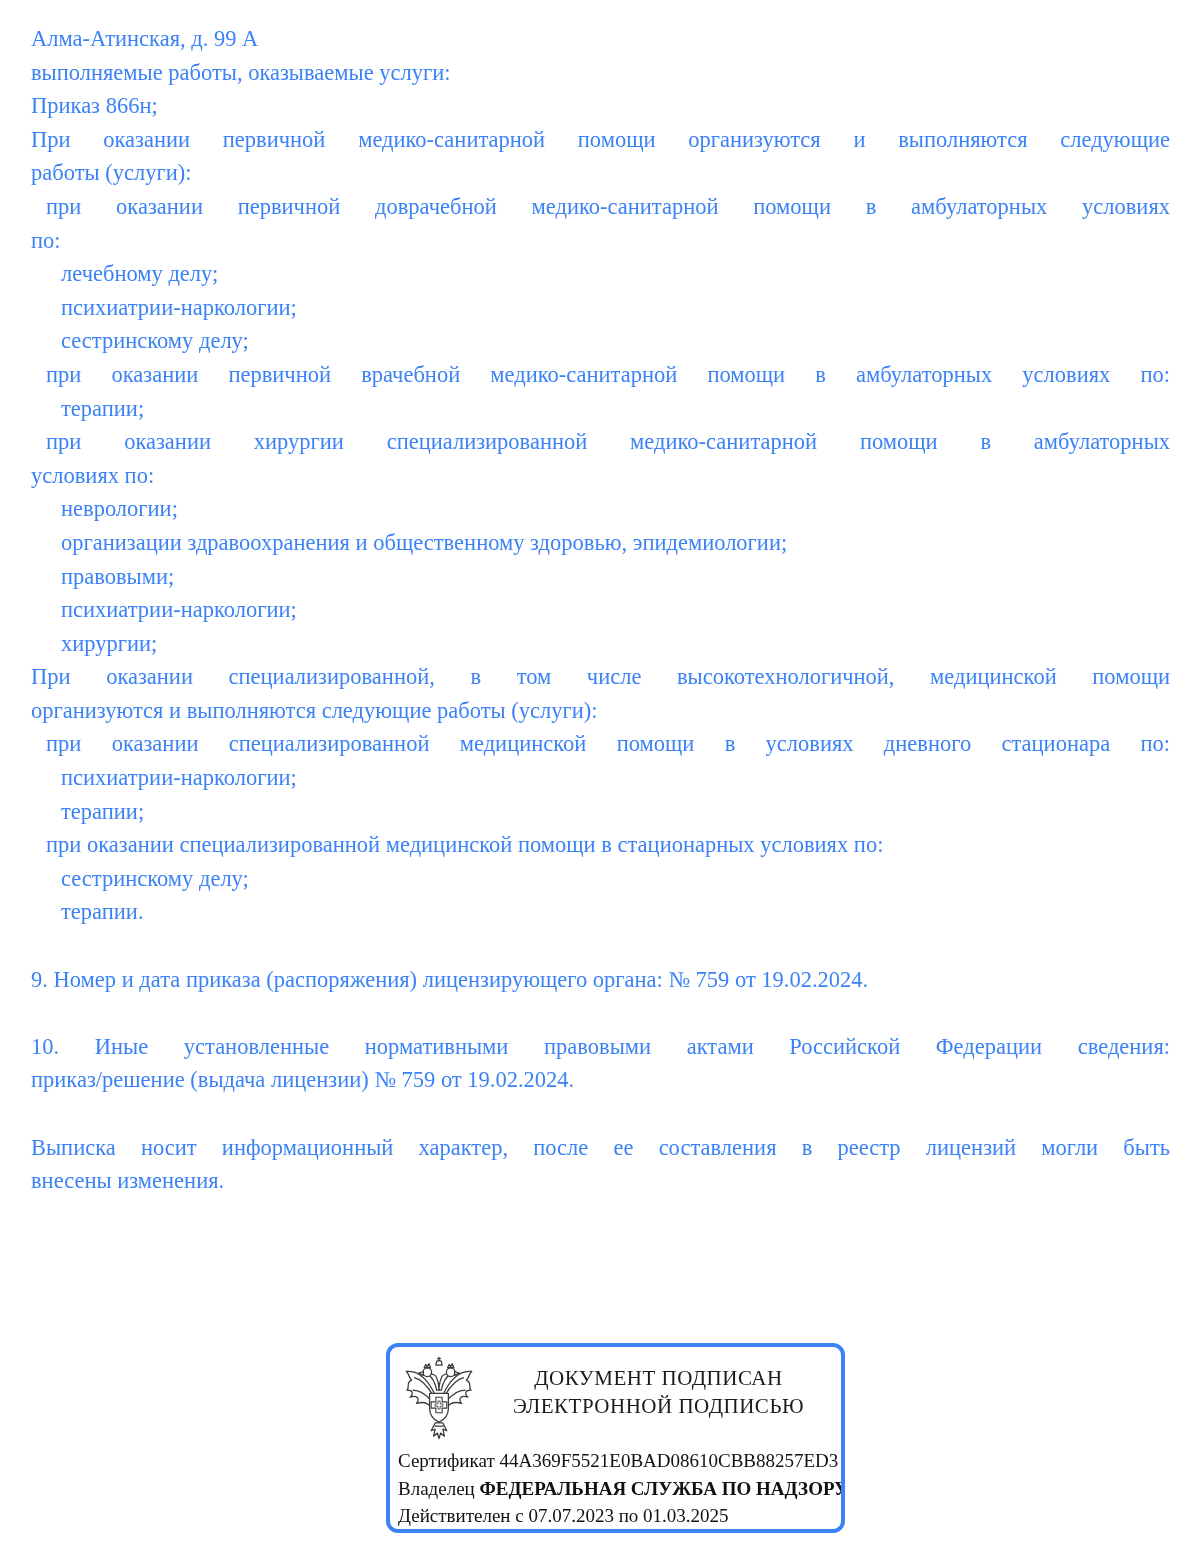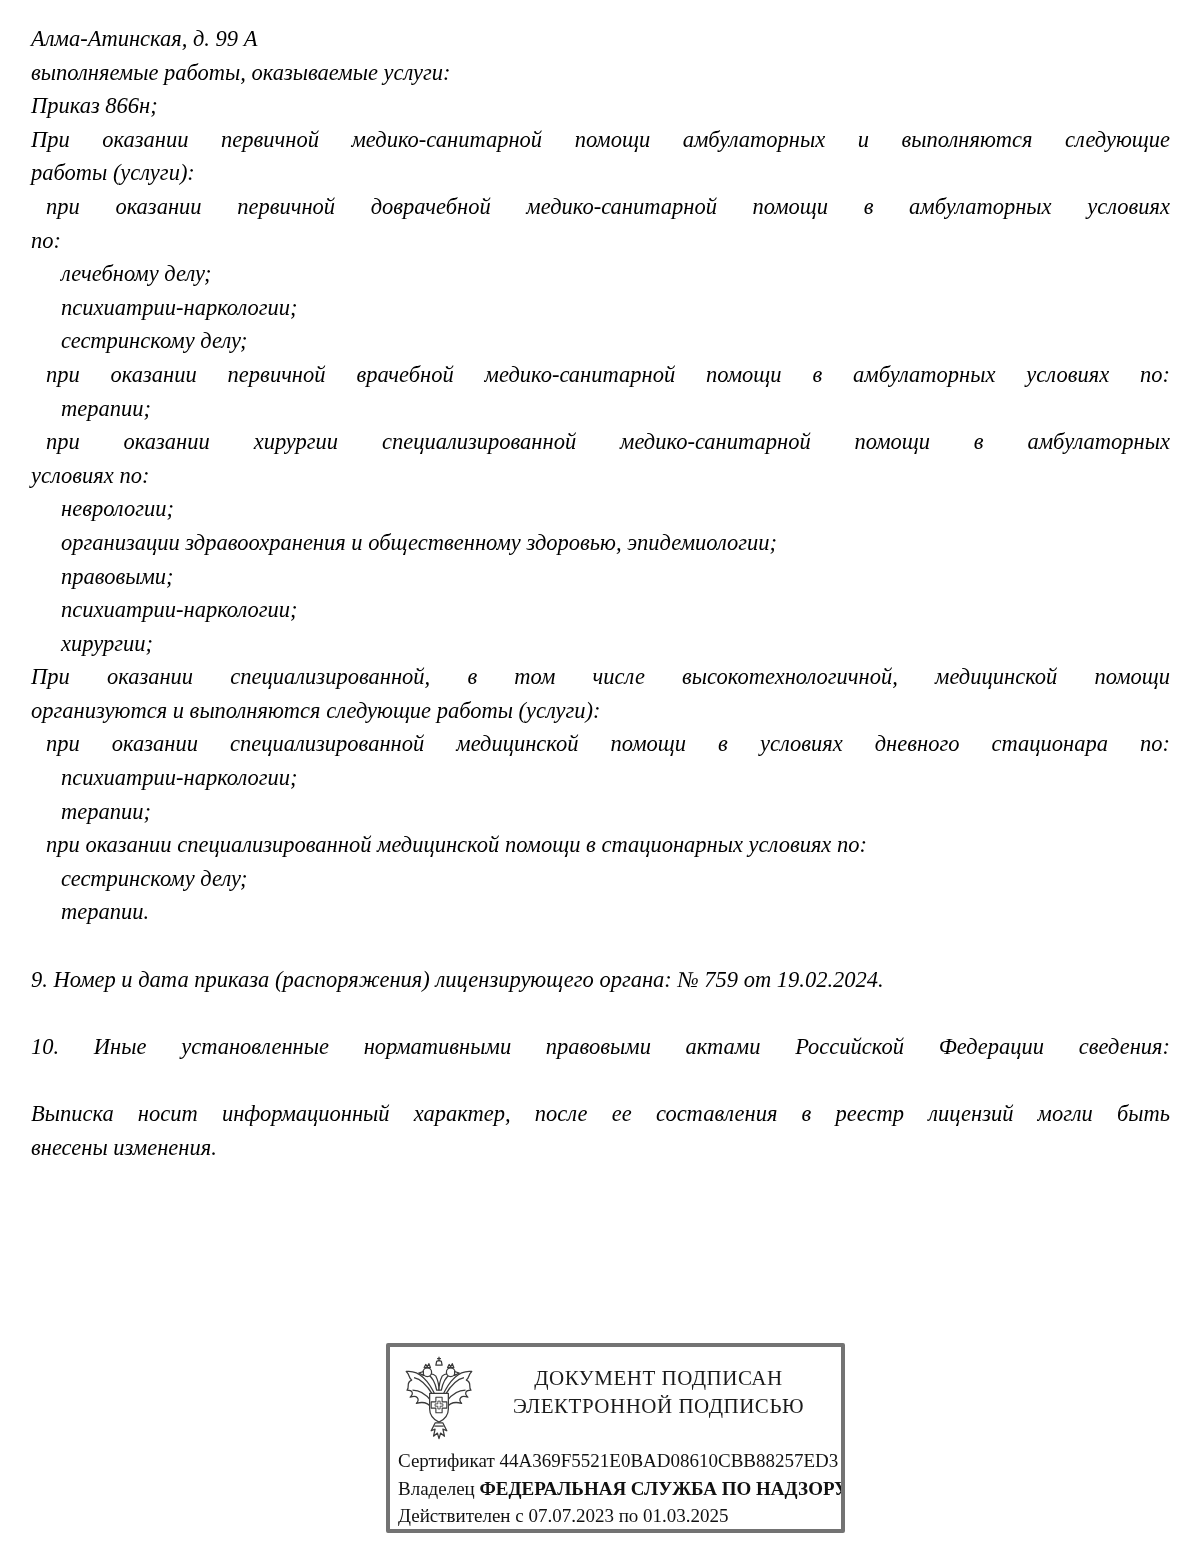--- a/index.html
+++ b/index.html
@@ -12,36 +12,35 @@
     color: #000000;
     overflow: hidden;
   }
   .doc {
     position: absolute;
     left: 31px;
     top: 22px;
     width: 1139px;
     font-size: 22.5px;
     line-height: 33.6px;
-    color: #000000;
-    font-style: italic;
+    color: #3b82f6;
   }
   .line { white-space: pre-wrap; }
   .line.indent-1 { padding-left: 15px; }
   .line.indent-2 { padding-left: 30px; }
   .line.stretch { text-align: justify; text-align-last: justify; }
   .stamp {
     position: absolute;
     left: 386px;
     top: 1343px;
     width: 459px;
     height: 190px;
     box-sizing: border-box;
-    border: 4px solid #737373;
-    border-radius: 2px;
+    border: 4px solid #3b82f6;
+    border-radius: 12px;
     background: #fff;
     overflow: hidden;
   }
   .stamp-emblem {
     position: absolute;
     left: 10px;
     top: 7px;
     width: 78px;
     height: 88px;
   }
@@ -70,21 +69,21 @@
 </style>
 </head>
 <body>
 
 <div class="page">
 
   <div class="doc" id="doc-lines">
       <div class="line indent-0">Алма-Атинская, д. 99 А</div>
       <div class="line indent-0">выполняемые работы, оказываемые услуги:</div>
       <div class="line indent-0">Приказ 866н;</div>
-      <div class="line indent-0 stretch">При оказании первичной медико-санитарной помощи амбулаторных и выполняются следующие</div>
+      <div class="line indent-0 stretch">При оказании первичной медико-санитарной помощи организуются и выполняются следующие</div>
       <div class="line indent-0">работы (услуги):</div>
       <div class="line indent-1 stretch">при оказании первичной доврачебной медико-санитарной помощи в амбулаторных условиях</div>
       <div class="line indent-0">по:</div>
       <div class="line indent-2">лечебному делу;</div>
       <div class="line indent-2">психиатрии-наркологии;</div>
       <div class="line indent-2">сестринскому делу;</div>
       <div class="line indent-1 stretch">при оказании первичной врачебной медико-санитарной помощи в амбулаторных условиях по:</div>
       <div class="line indent-2">терапии;</div>
       <div class="line indent-1 stretch">при оказании хирургии специализированной медико-санитарной помощи в амбулаторных</div>
       <div class="line indent-0">условиях по:</div>
@@ -98,20 +97,21 @@
       <div class="line indent-1 stretch">при оказании специализированной медицинской помощи в условиях дневного стационара по:</div>
       <div class="line indent-2">психиатрии-наркологии;</div>
       <div class="line indent-2">терапии;</div>
       <div class="line indent-1">при оказании специализированной медицинской помощи в стационарных условиях по:</div>
       <div class="line indent-2">сестринскому делу;</div>
       <div class="line indent-2">терапии.</div>
       <div class="line indent-0">&nbsp;</div>
       <div class="line indent-0">9. Номер и дата приказа (распоряжения) лицензирующего органа: № 759 от 19.02.2024.</div>
       <div class="line indent-0">&nbsp;</div>
       <div class="line indent-0 stretch">10. Иные установленные нормативными правовыми актами Российской Федерации сведения:</div>
+      <div class="line indent-0">приказ/решение (выдача лицензии) № 759 от 19.02.2024.</div>
       <div class="line indent-0">&nbsp;</div>
       <div class="line indent-0 stretch">Выписка носит информационный характер, после ее составления в реестр лицензий могли быть</div>
       <div class="line indent-0">внесены изменения.</div>
     </div>
 
   <div class="stamp">
     <svg class="stamp-emblem" viewBox="0 0 100 112" fill="#ffffff" stroke="#3a3a3a" stroke-width="1.6" stroke-linejoin="round">
 
       <path d="M47 9 A5 4 0 0 1 53 9 L54 14 L46 14 Z"></path>
       <line x1="50" y1="9" x2="50" y2="3"></line>

